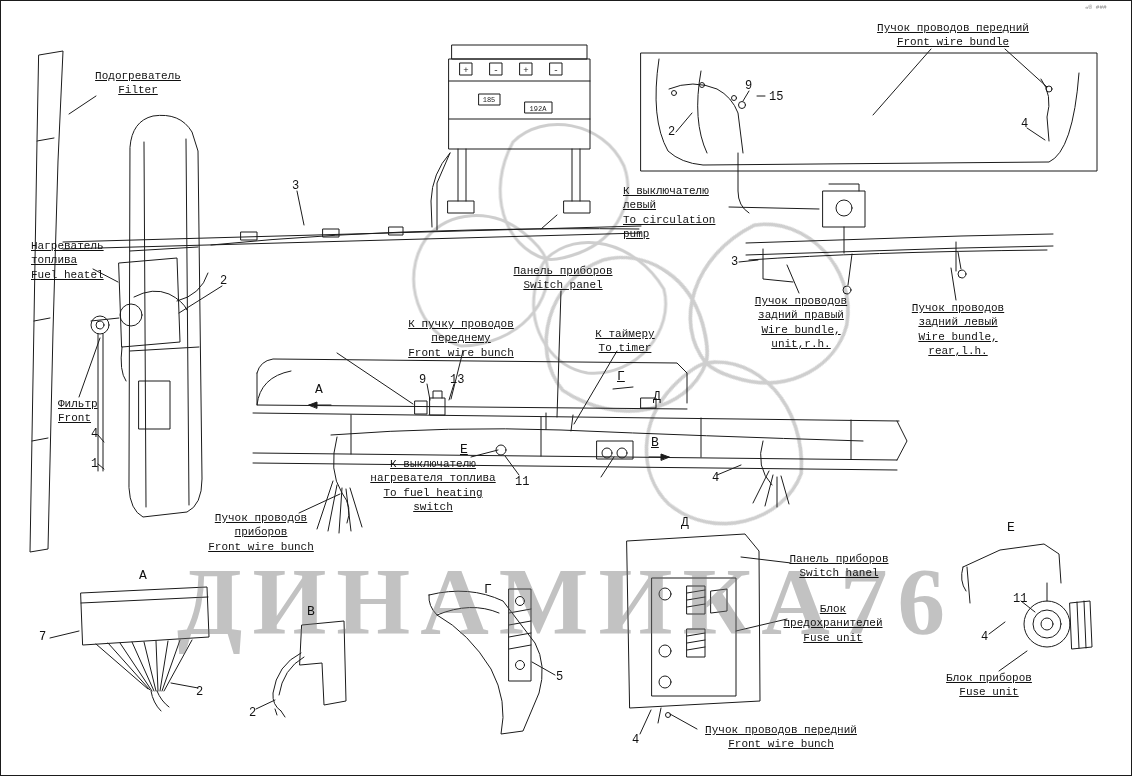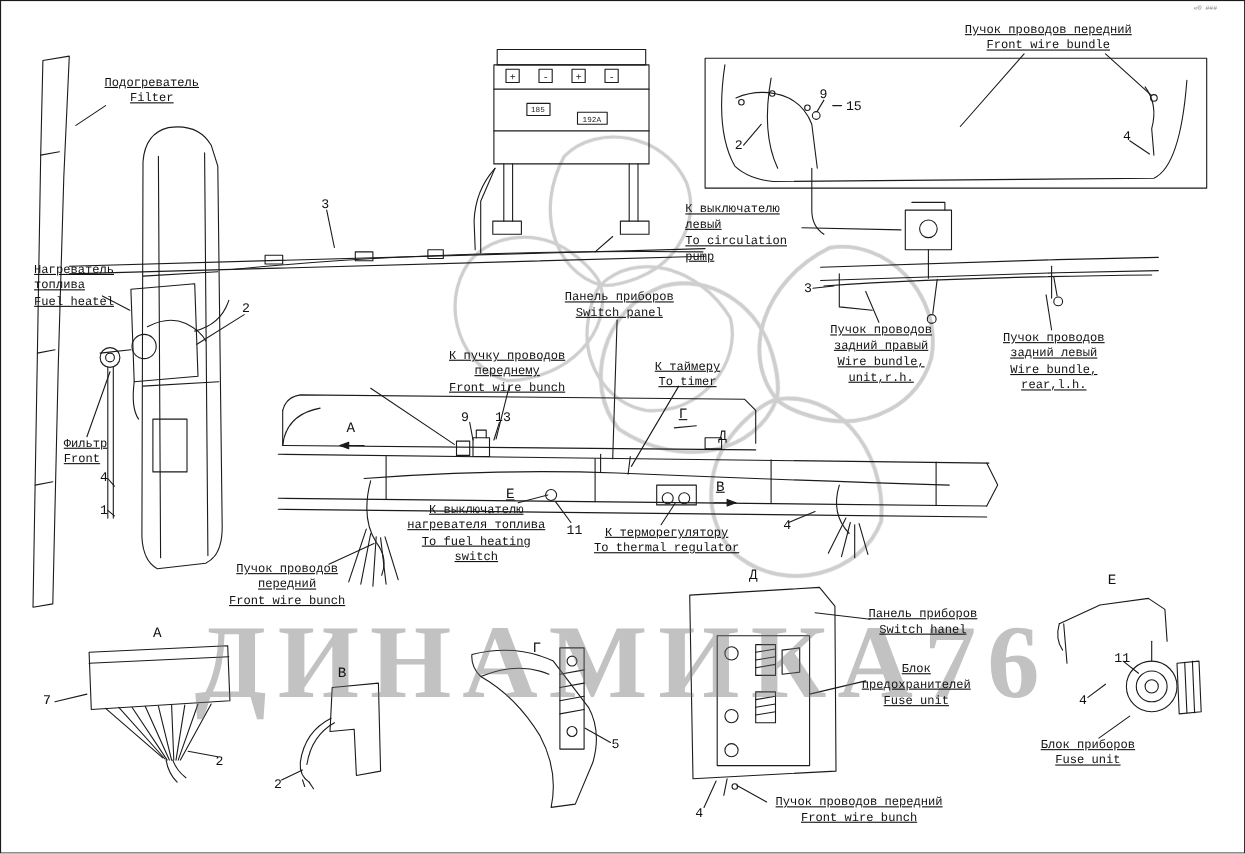--- a/index.html
+++ b/index.html
@@ -360,28 +360,24 @@
   <div>To timer</div>
 </div>
 
 <div class="lbl u" style="left:432px;top:456px">
   <div>К выключателю</div>
   <div>нагревателя топлива</div>
   <div>To fuel heating</div>
   <div>switch</div>
 </div>
 
-<div class="lbl u" style="left:605px;top:477px">
-  <div>К терморегулятору</div>
-  <div>To thermal regulator</div>
-</div>
 
 <div class="lbl u" style="left:260px;top:510px">
   <div>Пучок проводов</div>
-  <div>передний</div>
+  <div>приборов</div>
   <div>Front wire bunch</div>
 </div>
 
 <div class="lbl u" style="left:838px;top:551px">
   <div>Панель приборов</div>
   <div>Switch hanel</div>
 </div>
 
 <div class="lbl u" style="left:832px;top:601px">
   <div>Блок</div>

